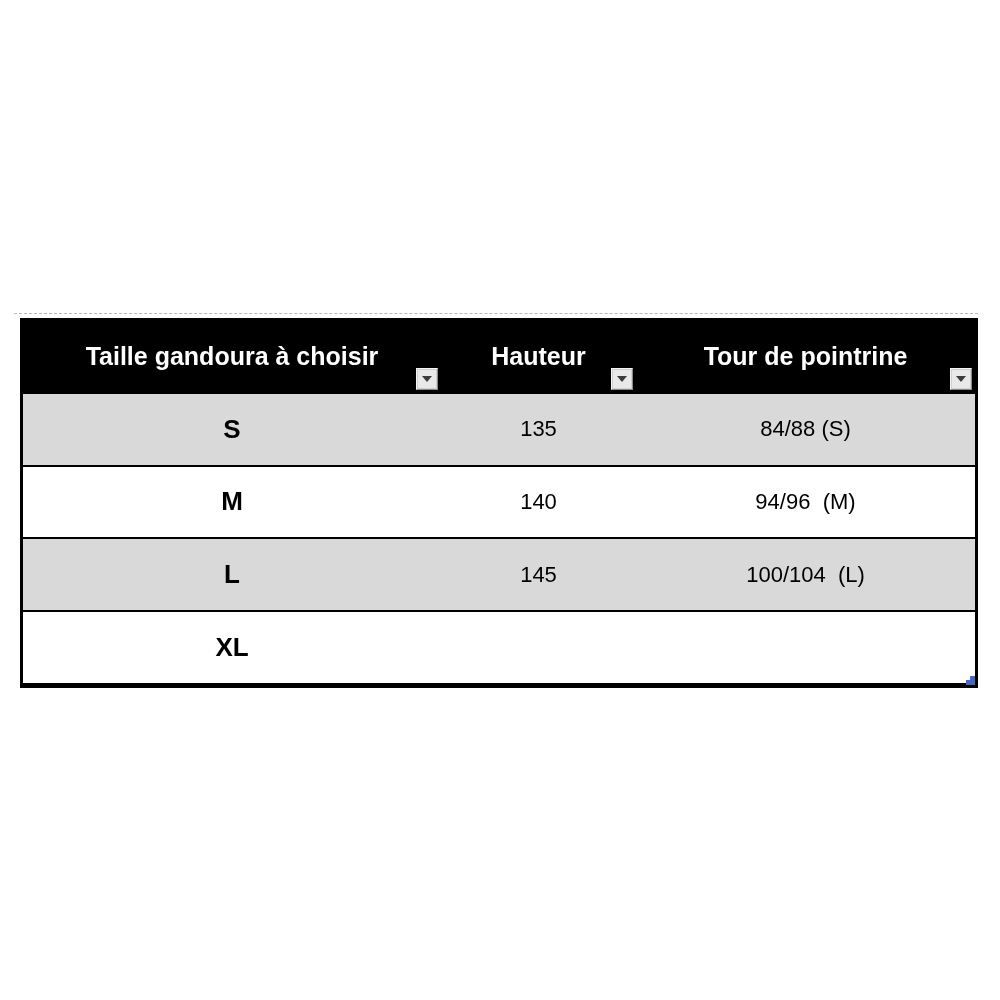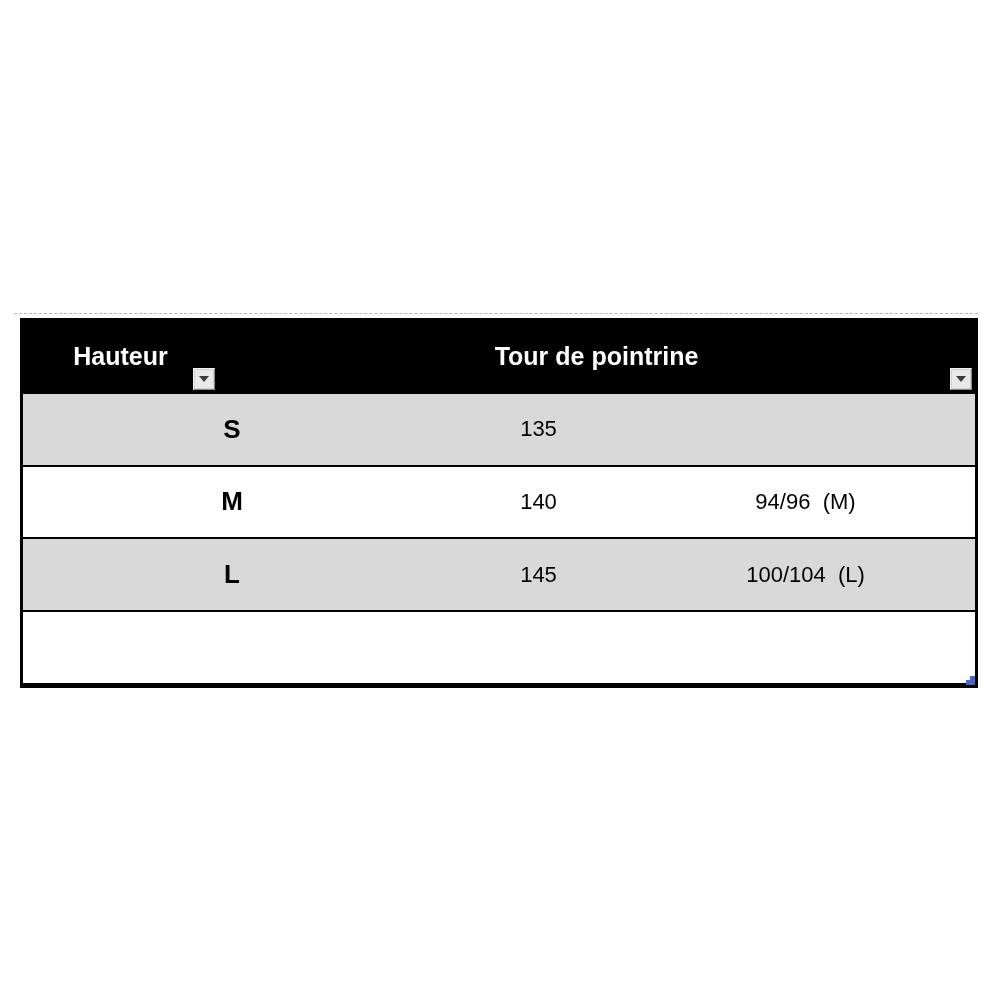--- a/index.html
+++ b/index.html
@@ -95,50 +95,58 @@
 </head>
 <body>
 
 <div class="stage">
 
   <div class="marquee-line"></div>
 
   <div class="size-table">
 
     <div class="t-row header-row">
+      <div class="t-cell col-size">
+        <span>Taille gandoura à choisir</span>
+        <span class="filter-btn">
+          <span class="filter-arrow"></span>
+        </span>
+      </div>
       <div class="t-cell col-hauteur">
         <span>Hauteur</span>
         <span class="filter-btn">
           <span class="filter-arrow"></span>
         </span>
       </div>
       <div class="t-cell col-tour">
         <span>Tour de pointrine</span>
         <span class="filter-btn">
           <span class="filter-arrow"></span>
         </span>
       </div>
     </div>
 
     <div class="t-row row-alt">
       <div class="t-cell col-size cell-size">S</div>
       <div class="t-cell col-hauteur cell-val">135</div>
+      <div class="t-cell col-tour cell-val">84/88 (S)</div>
     </div>
 
     <div class="t-row row-plain">
       <div class="t-cell col-size cell-size">M</div>
       <div class="t-cell col-hauteur cell-val">140</div>
       <div class="t-cell col-tour cell-val">94/96  (M)</div>
     </div>
 
     <div class="t-row row-alt">
       <div class="t-cell col-size cell-size">L</div>
       <div class="t-cell col-hauteur cell-val">145</div>
       <div class="t-cell col-tour cell-val">100/104  (L)</div>
     </div>
 
     <div class="t-row row-plain">
+      <div class="t-cell col-size cell-size">XL</div>
     </div>
 
     <span class="resize-handle"></span>
   </div>
 
 </div>
 
 </body></html>

